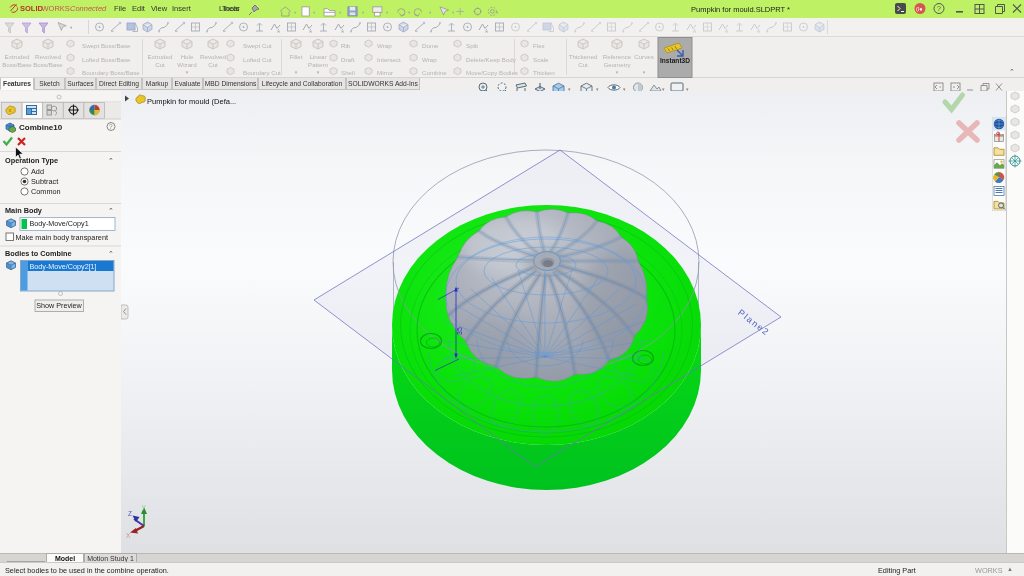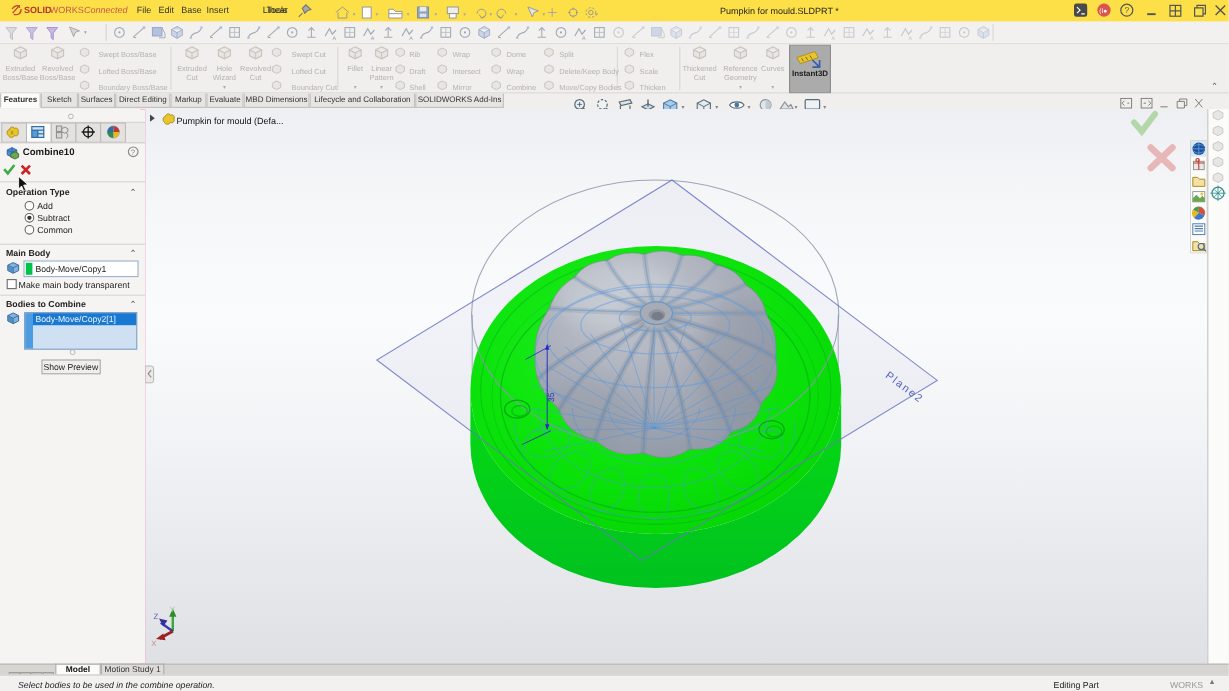--- a/index.html
+++ b/index.html
@@ -1,22 +1,22 @@
 <!DOCTYPE html>
 <html><head>
 <meta charset="utf-8">
 <style>
   html,body{margin:0;padding:0;}
   body{width:1024px;height:576px;overflow:hidden;font-family:"Liberation Sans",sans-serif;position:relative;background:#f2f1f0;}
   .abs{position:absolute;}
   
-  #titlebar{left:0;top:0;width:1024px;height:18px;background:#fde047;}
+  #titlebar{left:0;top:0;width:1024px;height:18px;background:#bef264;}
   #logo{left:8px;top:3px;font-size:10px;color:#c63f36;white-space:nowrap;}
   .menu{top:4px;font-size:7.5px;color:#333;}
-  #doctitle{left:600px;top:4.5px;width:190px;text-align:left;font-size:7.5px;color:#222;}
+  #doctitle{left:600px;top:4.5px;width:190px;text-align:right;font-size:7.5px;color:#222;}
   
   #qtoolbar{left:0;top:18px;width:1024px;height:19px;background:#f2f1ef;border-bottom:1px solid #dcdad8;box-sizing:border-box;}
   
   #ribbon{left:0;top:37px;width:1024px;height:41px;background:#f0efed;border-bottom:1px solid #d7d5d3;box-sizing:border-box;}
   
   #tabrow{left:0;top:78px;width:1024px;height:13px;background:#f0efed;}
   .ctab{position:absolute;top:0;height:12px;line-height:12px;font-size:6.7px;white-space:nowrap;overflow:hidden;color:#333;text-align:center;background:#e7e5e3;border:1px solid #c5c3c1;border-top:none;box-sizing:border-box;}
   .ctab.active{background:#fbfbfa;font-weight:bold;border-bottom:1px solid #fbfbfa;}
   
   #main{left:0;top:91px;width:1024px;height:462px;background:#f4f3f2;}
@@ -35,21 +35,21 @@
   <div id="logo" class="abs">
       <svg width="110" height="13" viewBox="0 0 110 13" style="position:absolute;top:-1px;">
     <path d="M2.5 9 L8.5 2.2 M2 5.5 C4.5 2,8 2,8.5 4.5 M3.5 10 C7 11,10 9,9.5 5.5" stroke="#c4392f" stroke-width="1" fill="none"></path>
     <text x="12" y="8.5" font-size="7.5" font-weight="bold" fill="#b5332c" font-family="Liberation Sans">SOLID</text>
     <text x="33.5" y="8.5" font-size="7.5" fill="#c5564e" font-family="Liberation Sans">WORKS</text>
     <text x="62" y="8.5" font-size="7.5" font-style="italic" fill="#c5564e" font-family="Liberation Sans">Connected</text>
   </svg>
     </div>
   <div class="menu abs" style="left:114px;">File</div>
   <div class="menu abs" style="left:132px;">Edit</div>
-  <div class="menu abs" style="left:151px;">Base</div>
+  <div class="menu abs" style="left:151px;">View</div>
   <div class="menu abs" style="left:172px;text-align:right;">Insert</div>
   <div class="menu abs" style="left:196px;margin-left:26px;">Tools</div>
   <div class="menu abs" style="left:219px;">Linear</div>
   <div class="abs" style="left:248px;top:2px;"><svg width="12" height="12" viewBox="0 0 12 12">
         <path d="M7 1 L11 5 L8 6 L6 8 L4 4 L6 2 Z M4 8 L1 11" stroke="#777" stroke-width="1" fill="#aaa"></path>
       </svg></div>
 
   <div class="abs" id="qa-icons" style="left:278px;top:3px;"><svg width="230" height="12" viewBox="0 0 230 12">
     <g stroke="#9a9896" fill="none" stroke-width="0.9" transform="scale(0.92)">
       <path d="M2 7 L8 2 L14 7 M4 7 L4 12 L12 12 L12 7"></path>
@@ -677,17 +677,17 @@
           <rect x="29" y="0.5" width="8.5" height="7"></rect>
 </g>
 <g fill="#6a6866">
           <path d="M6 2 l-2.5 2 l2.5 2 z M16 2 l-2.5 2 l2.5 2 z M22 2 l2.5 2 l-2.5 2 z M32 2 l2.5 2 l-2.5 2 z"></path>
         </g>
 </svg></div>
   <div class="abs" style="left:46px;top:-1px;width:38px;height:10px;background:#fbfbfa;border:1px solid #aeacaa;border-bottom:none;box-sizing:border-box;text-align:center;font-size:7px;font-weight:bold;color:#111;line-height:9px;">Model</div>
   <div class="abs" style="left:84px;top:-1px;width:53px;height:10px;background:#dedcda;border:1px solid #aeacaa;border-bottom:none;box-sizing:border-box;text-align:center;font-size:7px;color:#333;line-height:9px;">Motion Study 1</div>
 </div>
 <div id="statusbar" class="abs">
-  <div class="abs" style="left:15px;top:3px;font-style:italic;">Select bodies to be used in the combine operation.</div>
+  <div class="abs" style="left:5px;top:3px;">Select bodies to be used in the combine operation.</div>
   <div class="abs" style="left:878px;top:3px;">Editing Part</div>
   <div class="abs" style="left:975px;top:3px;color:#9a9896;">WORKS</div>
   <div class="abs" style="left:1007px;top:3px;color:#777;font-size:6px;">▲</div>
 </div>
 
 </body></html>

